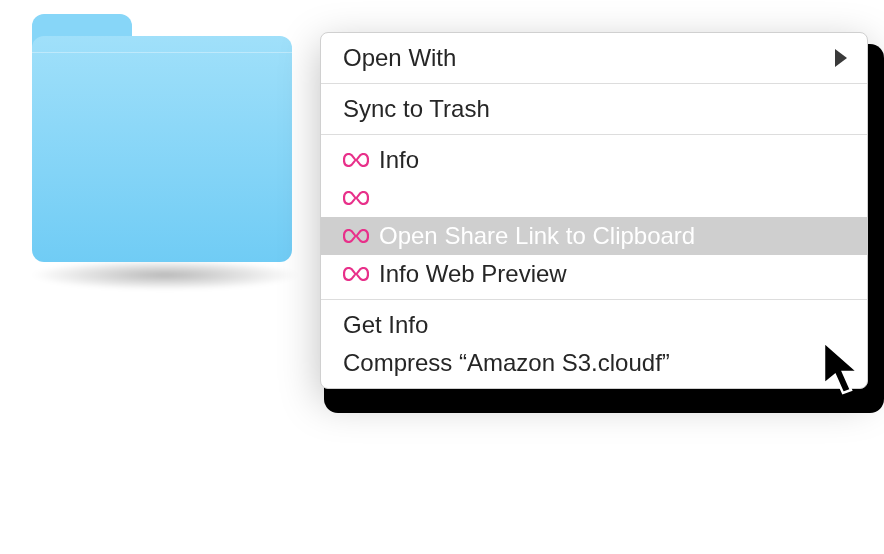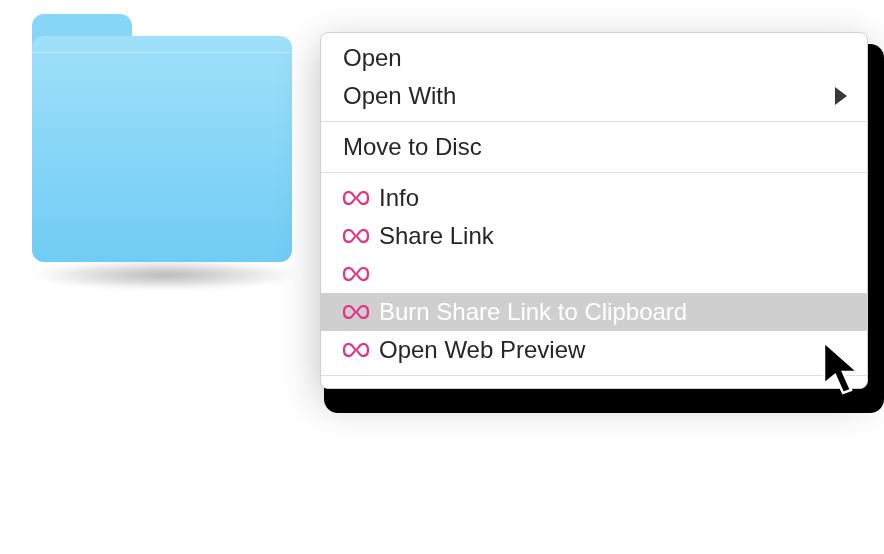--- a/index.html
+++ b/index.html
@@ -115,76 +115,71 @@
 <body>
 
 <div class="folder-shadow"></div>
 <div class="folder">
   <div class="folder-tab"></div>
   <div class="folder-body"></div>
 </div>
 
 <div class="menu">
   <div class="menu-item">
-    <span class="label">Open</span>
-  </div>
-  <div class="menu-item">
     <span class="label">Open With</span>
     <span class="arrow"></span>
   </div>
 
   <div class="divider"></div>
 
   <div class="menu-item">
-    <span class="label">Move to Disc</span>
+    <span class="label">Sync to Trash</span>
   </div>
 
   <div class="divider"></div>
 
   <div class="menu-item">
     <span class="icon">
       <svg width="26" height="14" viewBox="0 0 26 14">
           <path d="M6 1 C2 1 1 4 1 7 C1 10 2 13 6 13 C10 13 11 7 13 7 C15 7 16 13 20 13 C24 13 25 10 25 7 C25 4 24 1 20 1 C16 1 15 7 13 7 C11 7 10 1 6 1 Z" fill="none" stroke="#e8308a" stroke-width="2.2"></path>
         </svg>
     </span>
     <span class="label">Info</span>
   </div>
   <div class="menu-item">
     <span class="icon">
       <svg width="26" height="14" viewBox="0 0 26 14">
           <path d="M6 1 C2 1 1 4 1 7 C1 10 2 13 6 13 C10 13 11 7 13 7 C15 7 16 13 20 13 C24 13 25 10 25 7 C25 4 24 1 20 1 C16 1 15 7 13 7 C11 7 10 1 6 1 Z" fill="none" stroke="#e8308a" stroke-width="2.2"></path>
         </svg>
     </span>
-    <span class="label">Share Link</span>
+  </div>
+  <div class="menu-item highlight">
+    <span class="icon">
+      <svg width="26" height="14" viewBox="0 0 26 14">
+          <path d="M6 1 C2 1 1 4 1 7 C1 10 2 13 6 13 C10 13 11 7 13 7 C15 7 16 13 20 13 C24 13 25 10 25 7 C25 4 24 1 20 1 C16 1 15 7 13 7 C11 7 10 1 6 1 Z" fill="none" stroke="#e8308a" stroke-width="2.2"></path>
+        </svg>
+    </span>
+    <span class="label">Open Share Link to Clipboard</span>
   </div>
   <div class="menu-item">
     <span class="icon">
       <svg width="26" height="14" viewBox="0 0 26 14">
           <path d="M6 1 C2 1 1 4 1 7 C1 10 2 13 6 13 C10 13 11 7 13 7 C15 7 16 13 20 13 C24 13 25 10 25 7 C25 4 24 1 20 1 C16 1 15 7 13 7 C11 7 10 1 6 1 Z" fill="none" stroke="#e8308a" stroke-width="2.2"></path>
         </svg>
     </span>
-  </div>
-  <div class="menu-item highlight">
-    <span class="icon">
-      <svg width="26" height="14" viewBox="0 0 26 14">
-          <path d="M6 1 C2 1 1 4 1 7 C1 10 2 13 6 13 C10 13 11 7 13 7 C15 7 16 13 20 13 C24 13 25 10 25 7 C25 4 24 1 20 1 C16 1 15 7 13 7 C11 7 10 1 6 1 Z" fill="none" stroke="#e8308a" stroke-width="2.2"></path>
-        </svg>
-    </span>
-    <span class="label">Burn Share Link to Clipboard</span>
-  </div>
-  <div class="menu-item">
-    <span class="icon">
-      <svg width="26" height="14" viewBox="0 0 26 14">
-          <path d="M6 1 C2 1 1 4 1 7 C1 10 2 13 6 13 C10 13 11 7 13 7 C15 7 16 13 20 13 C24 13 25 10 25 7 C25 4 24 1 20 1 C16 1 15 7 13 7 C11 7 10 1 6 1 Z" fill="none" stroke="#e8308a" stroke-width="2.2"></path>
-        </svg>
-    </span>
-    <span class="label">Open Web Preview</span>
+    <span class="label">Info Web Preview</span>
   </div>
 
   <div class="divider"></div>
 
+  <div class="menu-item">
+    <span class="label">Get Info</span>
+  </div>
+  <div class="menu-item">
+    <span class="label">Compress “Amazon S3.cloudf”</span>
+  </div>
 </div>
 
 <div class="cursor">
   <svg width="46" height="60" viewBox="0 0 46 60">
     <path d="M2 2 L2 44 L13 35 L21 53 L29 50 L21 32 L36 32 Z" fill="#000" stroke="#fff" stroke-width="2.5"></path>
   </svg>
 </div>
 
 </body></html>

